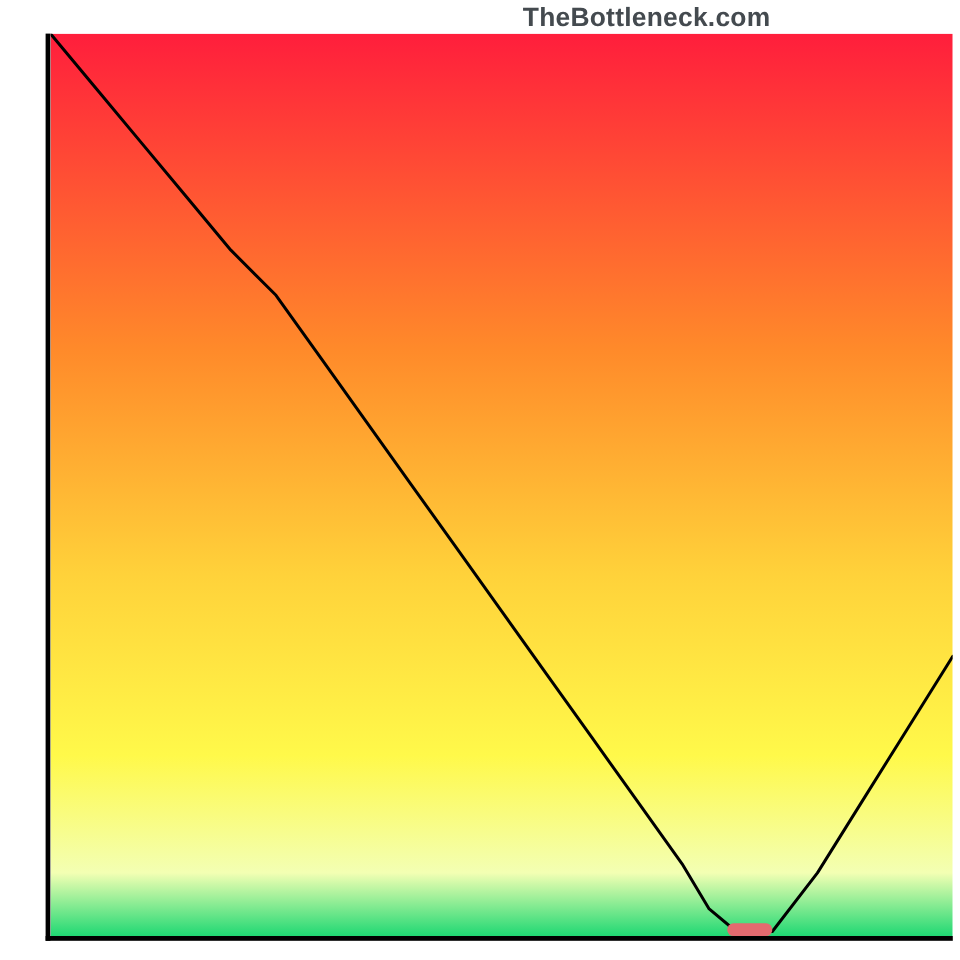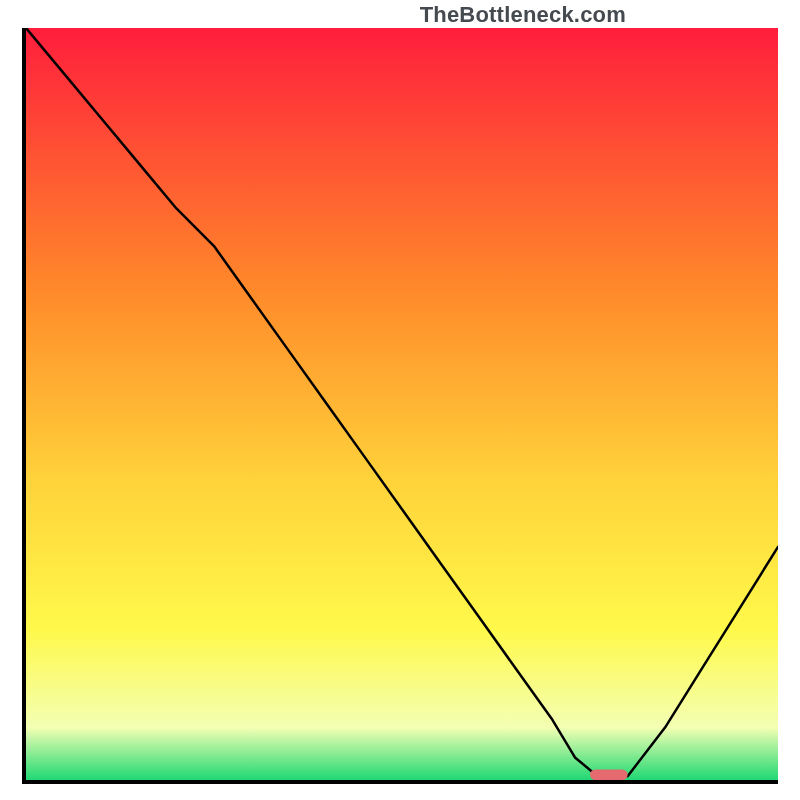--- a/index.html
+++ b/index.html
@@ -7,20 +7,21 @@
     padding: 0;
     width: 800px;
     height: 800px;
     background: #ffffff;
     font-family: Arial, Helvetica, sans-serif;
   }
   .root {
     position: relative;
     width: 636px;
     height: 800px;
+    margin-left: 16px;
   }
   .watermark {
     position: absolute;
     top: 2px;
     right: 10px;
     font-size: 22px;
     font-weight: 600;
     color: #444a4f;
     letter-spacing: 0.2px;
   }

